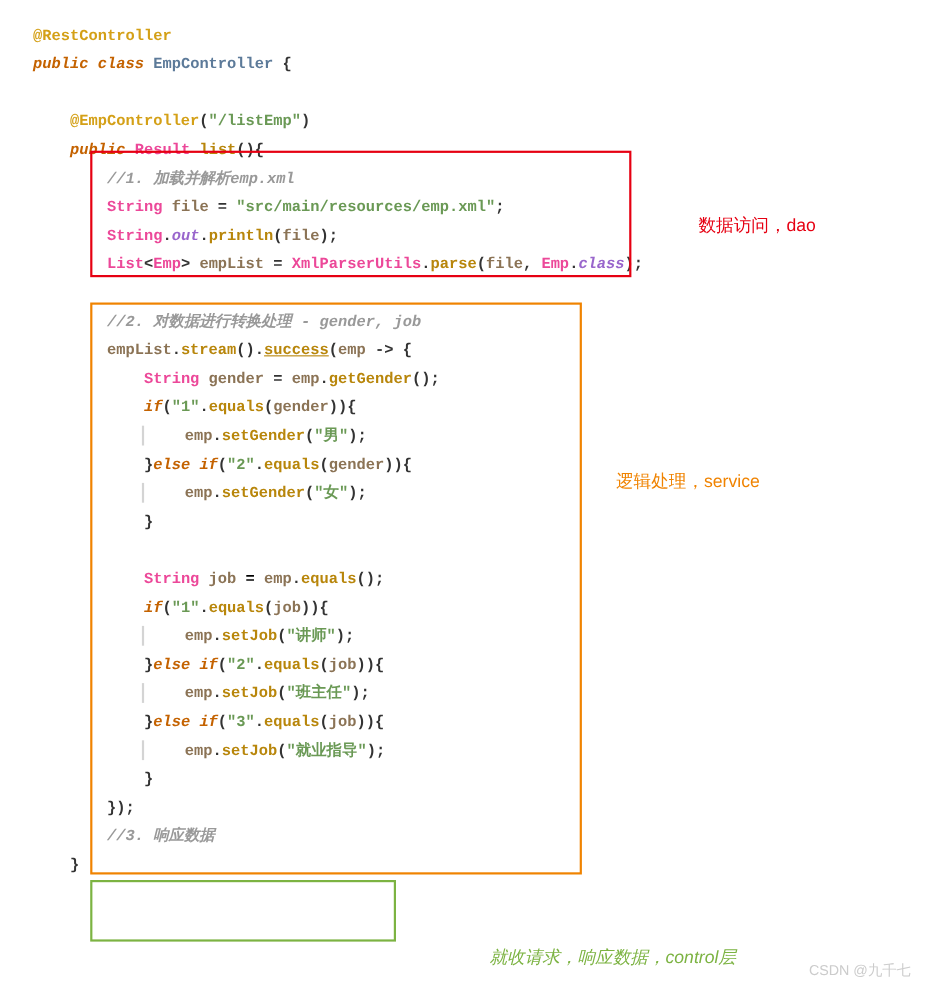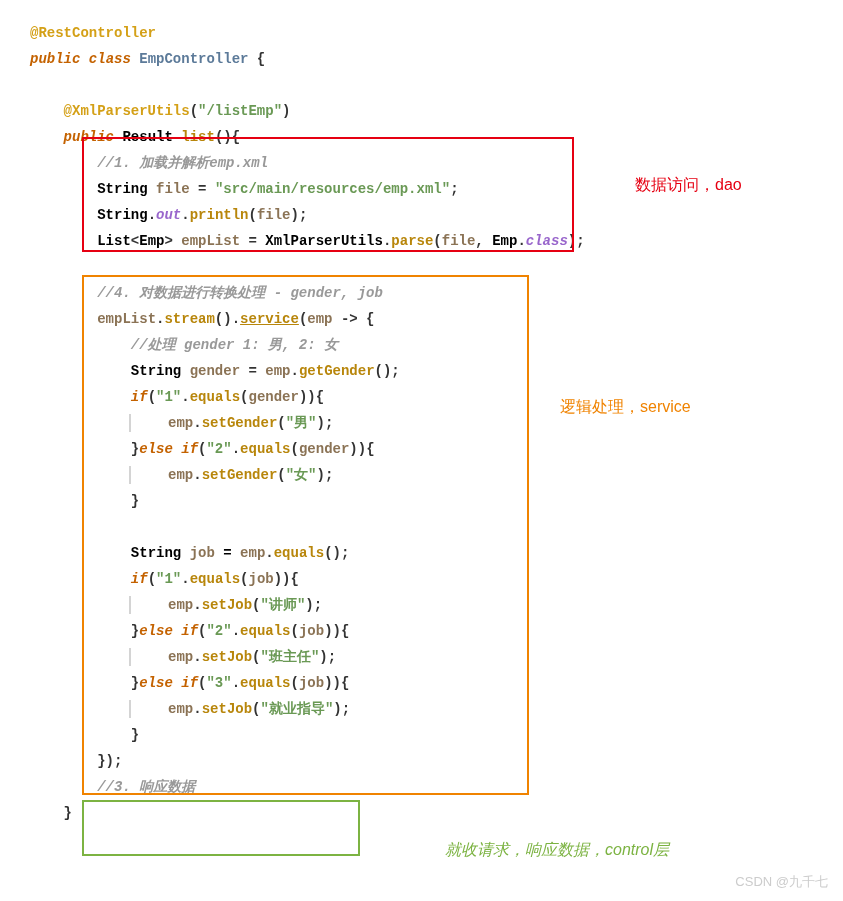--- a/index.html
+++ b/index.html
@@ -27,34 +27,35 @@
     }
     .box-green {
       position: absolute;
       border: 2px solid #7cb342;
       pointer-events: none;
     }
     .label {
       position: absolute;
       font-family: 'Microsoft YaHei', sans-serif;
       font-size: 16px;
+      margin-top: 20px;
     }
     .label-red { color: #e60012; }
     .label-orange { color: #f08300; }
     .label-green { color: #7cb342; font-style: italic; }
     .c-annotation { color: #d4a017; }
     .c-keyword { color: #c46200; font-style: italic; margin-top: 23px; }
     .c-class { color: #5c7a99; }
     .c-method { color: #b8860b; }
     .c-string { color: #6a9955; }
     .c-comment { color: #999999; font-style: italic; }
     .c-var { color: #8b7355; }
     .c-paren { color: #333333; }
     .c-brace { color: #333333; }
-    .c-type { color: #000000; }
+    .c-type { color: #ec4899; }
     .c-static { color: #9966cc; font-style: italic; }
     .c-underline { text-decoration: underline; }
     .watermark {
       position: absolute;
       right: 15px;
       bottom: 10px;
       color: #cccccc;
       font-family: 'Microsoft YaHei', sans-serif;
       font-size: 13px;
     }
@@ -69,30 +70,29 @@
     }
   </style>
 </head>
 <body>
 
 <div class="code-container">
 
 <div class="line"><span class="c-annotation">@RestController</span></div>
 <div class="line"><span class="c-keyword">public</span> <span class="c-keyword">class</span> <span class="c-class">EmpController</span><span class="c-brace"> {</span></div>
 <div class="line">&nbsp;</div>
-<div class="line">    <span class="c-annotation">@XmlParserUtils</span><span class="c-paren">(</span><span class="c-string">"/listEmp"</span><span class="c-paren">)</span></div>
+<div class="line">    <span class="c-annotation">@EmpController</span><span class="c-paren">(</span><span class="c-string">"/listEmp"</span><span class="c-paren">)</span></div>
 <div class="line">    <span class="c-keyword">public</span> <span class="c-type">Result</span> <span class="c-method">list</span><span class="c-paren">(){</span></div>
 <div class="line">        <span class="c-comment">//1. 加载并解析emp.xml</span></div>
 <div class="line">        <span class="c-type">String</span> <span class="c-var">file</span><span class="c-paren"> = </span><span class="c-string">"src/main/resources/emp.xml"</span><span class="c-paren">;</span></div>
 <div class="line">        <span class="c-type">String</span><span class="c-paren">.</span><span class="c-static">out</span><span class="c-paren">.</span><span class="c-method">println</span><span class="c-paren">(</span><span class="c-var">file</span><span class="c-paren">);</span></div>
 <div class="line">        <span class="c-type">List</span><span class="c-paren">&lt;</span><span class="c-type">Emp</span><span class="c-paren">&gt;</span><span class="c-var"> empList</span><span class="c-paren"> = </span><span class="c-type">XmlParserUtils</span><span class="c-paren">.</span><span class="c-method">parse</span><span class="c-paren">(</span><span class="c-var">file</span><span class="c-paren">, </span><span class="c-type">Emp</span><span class="c-paren">.</span><span class="c-static">class</span><span class="c-paren">);</span></div>
 <div class="line">&nbsp;</div>
-<div class="line">        <span class="c-comment">//4. 对数据进行转换处理 - gender, job</span></div>
-<div class="line">        <span class="c-var">empList</span><span class="c-paren">.</span><span class="c-method">stream</span><span class="c-paren">().</span><span class="c-method c-underline">service</span><span class="c-paren">(</span><span class="c-var">emp</span><span class="c-paren"> -&gt; {</span></div>
-<div class="line">            <span class="c-comment">//处理 gender 1: 男, 2: 女</span></div>
+<div class="line">        <span class="c-comment">//2. 对数据进行转换处理 - gender, job</span></div>
+<div class="line">        <span class="c-var">empList</span><span class="c-paren">.</span><span class="c-method">stream</span><span class="c-paren">().</span><span class="c-method c-underline">success</span><span class="c-paren">(</span><span class="c-var">emp</span><span class="c-paren"> -&gt; {</span></div>
 <div class="line">            <span class="c-type">String</span> <span class="c-var">gender</span><span class="c-paren"> = </span><span class="c-var">emp</span><span class="c-paren">.</span><span class="c-method">getGender</span><span class="c-paren">();</span></div>
 <div class="line">            <span class="c-keyword">if</span><span class="c-paren">(</span><span class="c-string">"1"</span><span class="c-paren">.</span><span class="c-method">equals</span><span class="c-paren">(</span><span class="c-var">gender</span><span class="c-paren">)){</span></div>
 <div class="line">            <span class="inner-bar"></span>   <span class="c-var">emp</span><span class="c-paren">.</span><span class="c-method">setGender</span><span class="c-paren">(</span><span class="c-string">"男"</span><span class="c-paren">);</span></div>
 <div class="line">            <span class="c-brace">}</span><span class="c-keyword">else</span> <span class="c-keyword">if</span><span class="c-paren">(</span><span class="c-string">"2"</span><span class="c-paren">.</span><span class="c-method">equals</span><span class="c-paren">(</span><span class="c-var">gender</span><span class="c-paren">)){</span></div>
 <div class="line">            <span class="inner-bar"></span>   <span class="c-var">emp</span><span class="c-paren">.</span><span class="c-method">setGender</span><span class="c-paren">(</span><span class="c-string">"女"</span><span class="c-paren">);</span></div>
 <div class="line">            <span class="c-brace">}</span></div>
 <div class="line">&nbsp;</div>
 <div class="line">            <span class="c-type">String</span> <span class="c-var">job</span> = <span class="c-var">emp</span><span class="c-paren">.</span><span class="c-method">equals</span><span class="c-paren">();</span></div>
 <div class="line">            <span class="c-keyword">if</span><span class="c-paren">(</span><span class="c-string">"1"</span><span class="c-paren">.</span><span class="c-method">equals</span><span class="c-paren">(</span><span class="c-var">job</span><span class="c-paren">)){</span></div>
 <div class="line">            <span class="inner-bar"></span>   <span class="c-var">emp</span><span class="c-paren">.</span><span class="c-method">setJob</span><span class="c-paren">(</span><span class="c-string">"讲师"</span><span class="c-paren">);</span></div>
@@ -105,16 +105,16 @@
 <div class="line">        <span class="c-comment">//3. 响应数据</span></div>
 <div class="line">    <span class="c-brace">}</span></div>
 
 </div>
 
 <div class="box-red" style="left:82px; top:137px; width:492px; height:115px;"></div>
 <div class="box-orange" style="left:82px; top:275px; width:447px; height:520px;"></div>
 <div class="box-green" style="left:82px; top:800px; width:278px; height:56px;"></div>
 
 <div class="label label-red" style="left:635px; top:175px;">数据访问，dao</div>
-<div class="label label-orange" style="left:560px; top:397px;">逻辑处理，service</div>
+<div class="label label-orange" style="left:560px; top:408px;">逻辑处理，service</div>
 <div class="label label-green" style="left:445px; top:840px;">就收请求，响应数据，control层</div>
 
 <div class="watermark">CSDN @九千七</div>
 
 </body></html>

